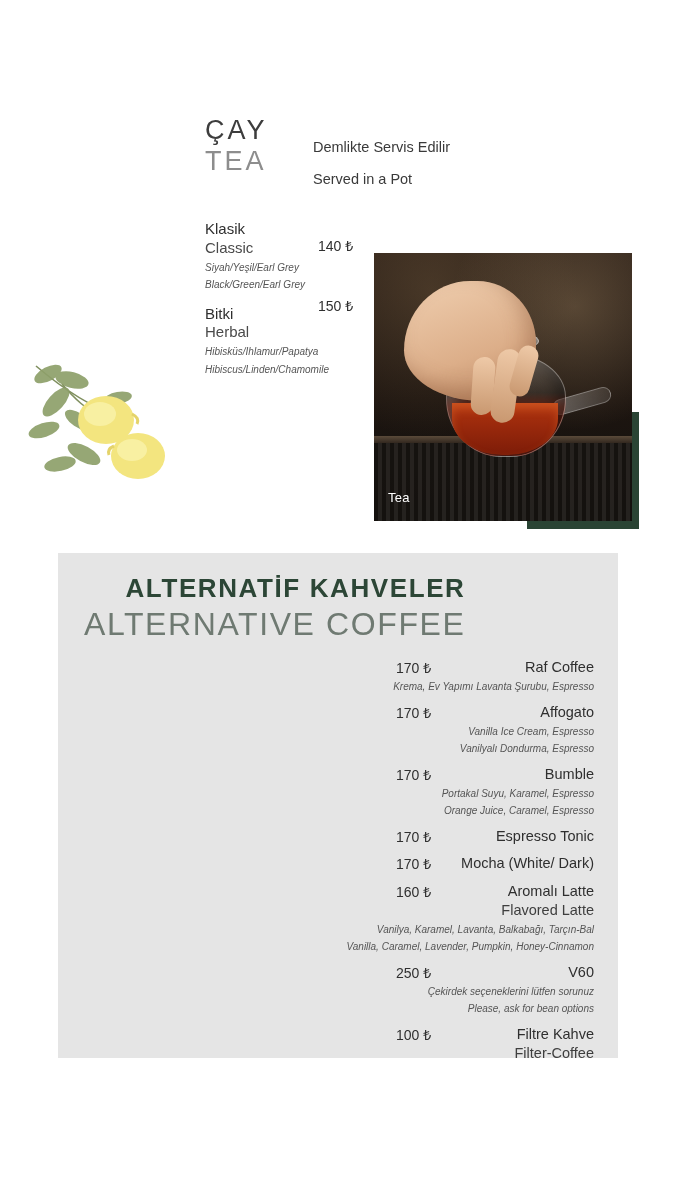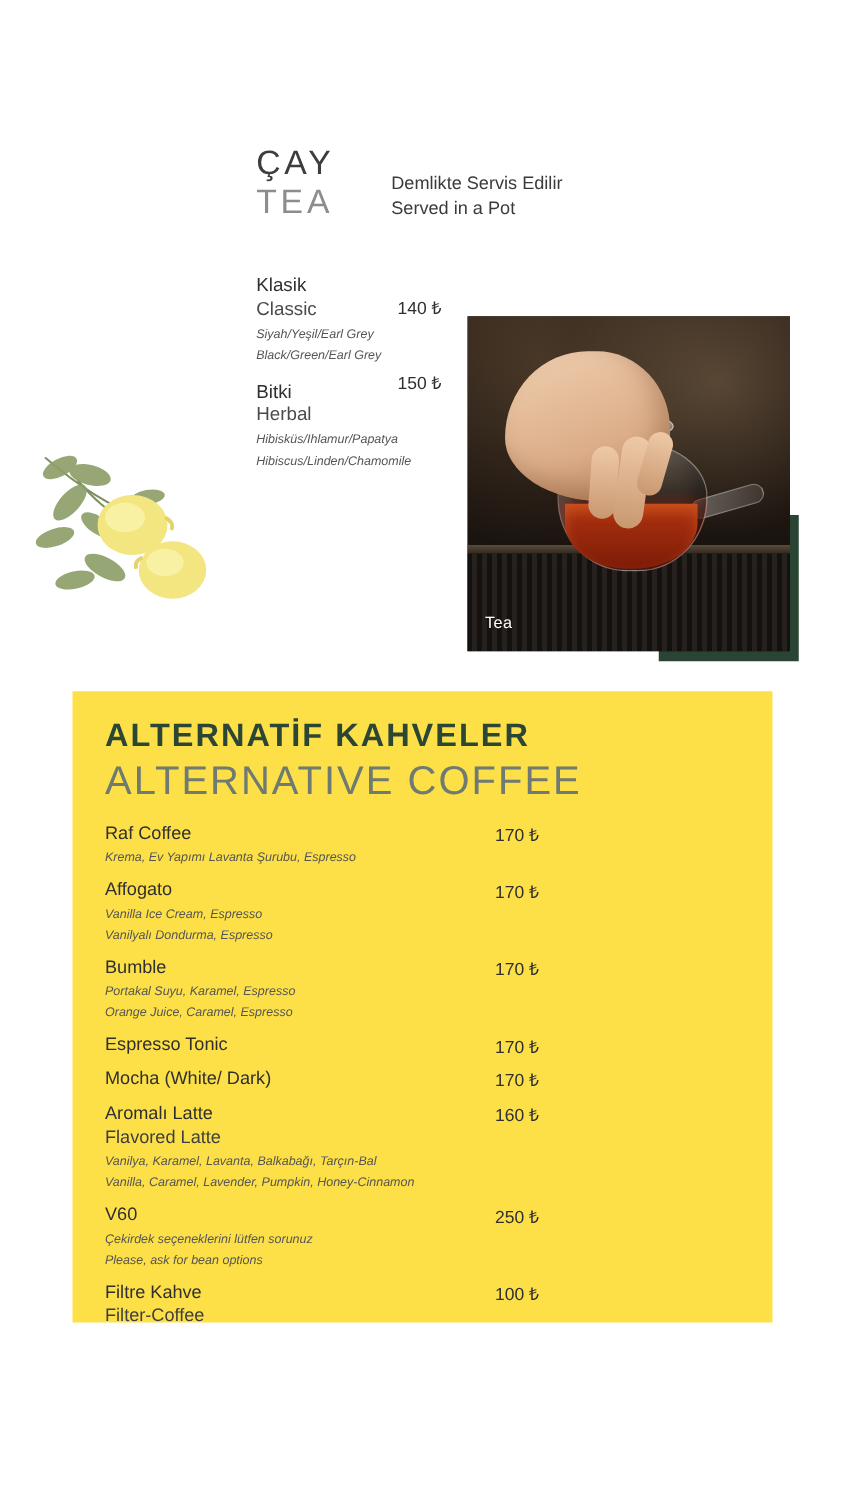--- a/index.html
+++ b/index.html
@@ -59,20 +59,21 @@
   }
   .tea-serve-tr {
     font-size: 14.5px;
     color: #3a3a3a;
     line-height: 1.35;
   }
   .tea-serve-en {
     font-size: 14.5px;
     color: #3a3a3a;
     line-height: 1.35;
+    margin-top: 12px;
   }
 
   .tea-items {
     position: absolute;
     left: 205px;
     top: 220px;
     width: 160px;
   }
   .tea-item {
     margin-bottom: 12px;
@@ -244,21 +245,22 @@
     height: 140px;
   }
 
   
   .coffee-panel {
     position: absolute;
     left: 58px;
     top: 553px;
     width: 560px;
     height: 505px;
-    background: #fde047;
+    background: #e5e5e5;
+    text-align: right;
   }
 
   .coffee-heading {
     position: absolute;
     left: 26px;
     top: 20px;
   }
   .coffee-heading .tr {
     font-size: 26px;
     font-weight: 700;

